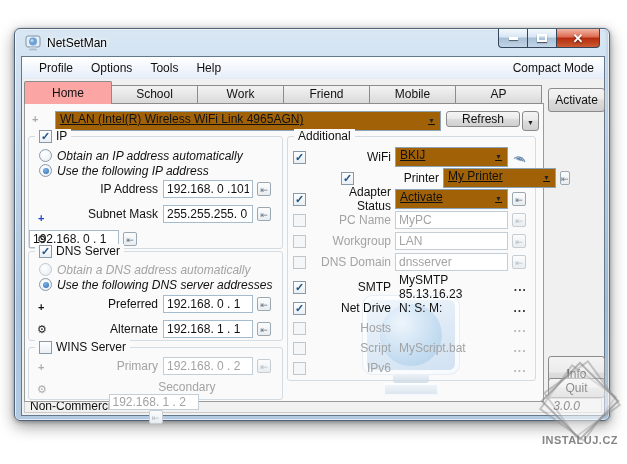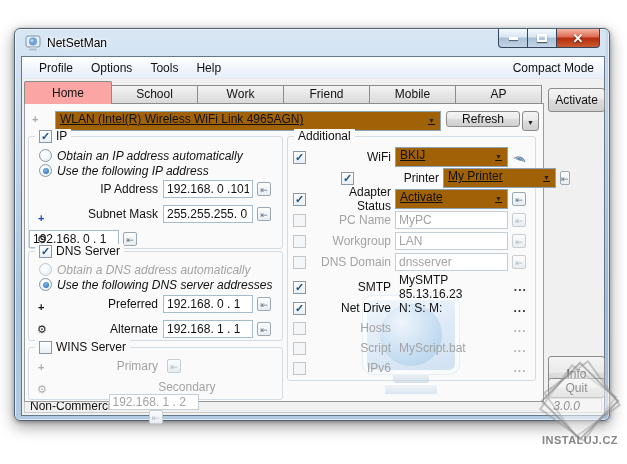--- a/index.html
+++ b/index.html
@@ -274,20 +274,21 @@
           <span class="mini gear-ic" style="left:8px; top:72px; color:#222;"></span>
         </div>
 
         <div class="group" style="left:3px; top:243px; width:255px; height:53px;">
           <div class="gtitle">
             <span class="cb"></span>
             <span>WINS Server</span>
           </div>
           <div class="frow" style="top:8px;">
             <span class="flabel dis-txt">Primary</span>
+            <input class="field-input dis" value="192.168. 0 . 2" style="">
             <span class="ins-btn dis">
                 <span class="ins-ic"></span>
               </span>
           </div>
           <div class="frow" style="top:32px;flex-direction:column;">
             <span class="flabel dis-txt">Secondary</span>
             <input class="field-input dis" value="192.168. 1 . 2" style="">
             <span class="ins-btn dis">
                 <span class="ins-ic"></span>
               </span>

